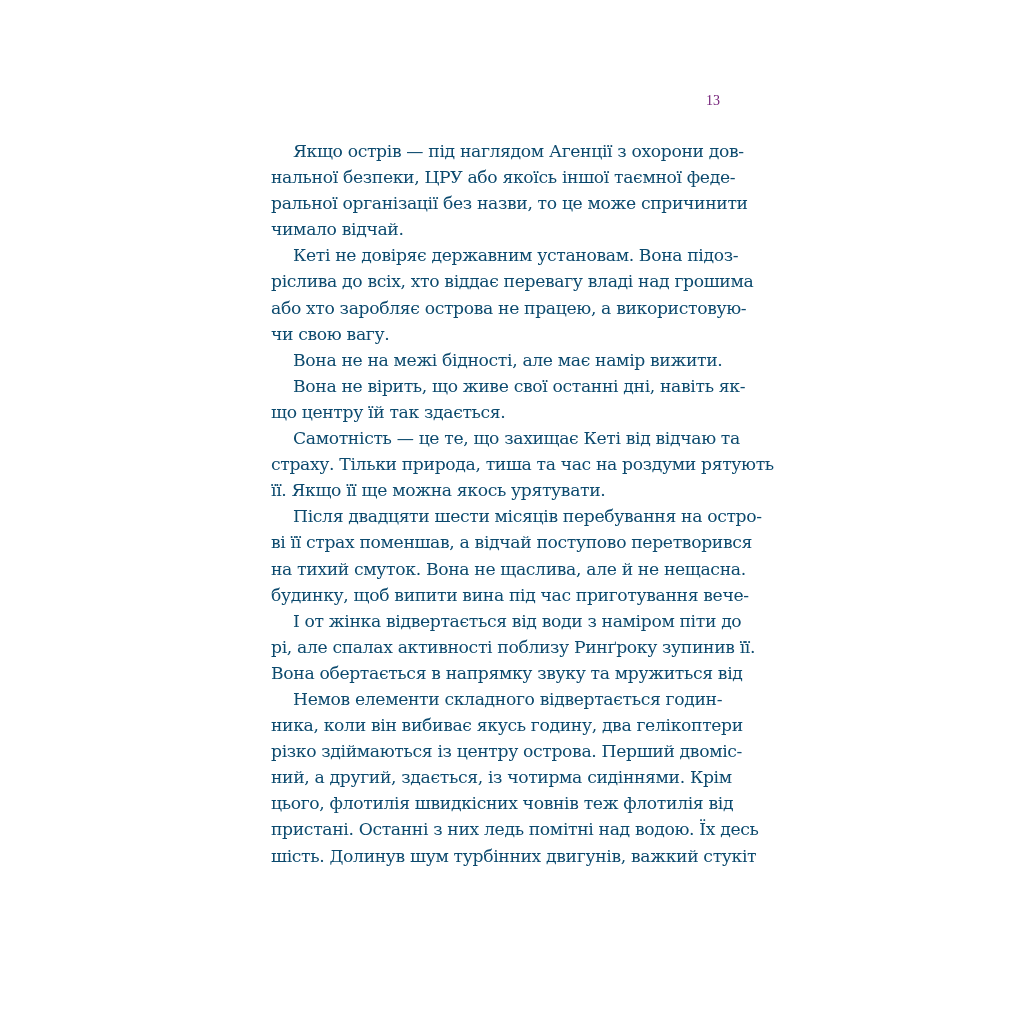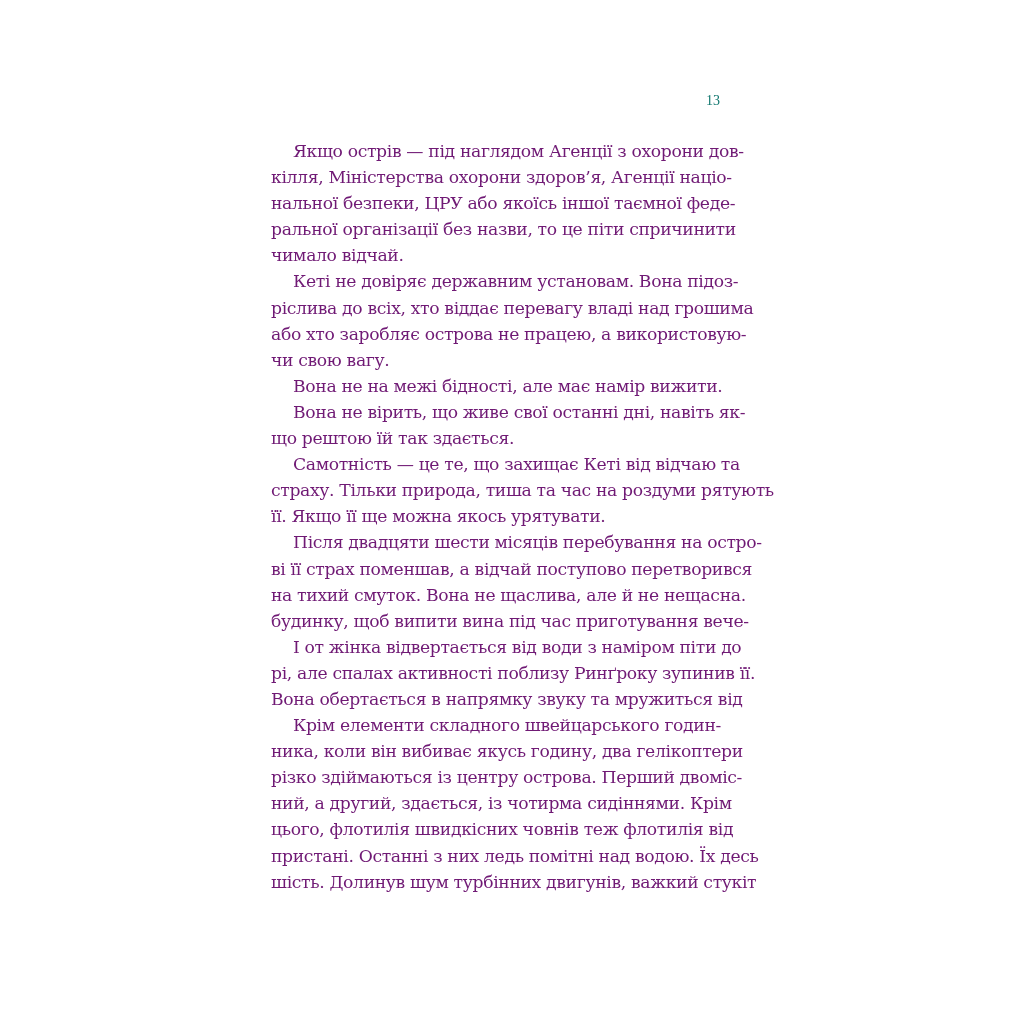--- a/index.html
+++ b/index.html
@@ -1,76 +1,75 @@
 <!DOCTYPE html>
 <html><head>
   <meta charset="utf-8">
   <style>
     html, body { margin: 0; padding: 0; background: #ffffff; }
     body { width: 1024px; height: 1024px; position: relative; overflow: hidden; }
     .page-number {
       position: absolute; top: 93px; left: 706px;
       font-family: "Liberation Serif", "DejaVu Serif", serif;
-      font-size: 14px; color: #0f766e;
+      font-size: 14px; color: #701a75;
     }
     .text-block {
       position: absolute; top: 138px; left: 271px; width: 450px;
       font-family: "DejaVu Serif", "Liberation Serif", serif;
-      font-size: 17.2px; line-height: 26.1px; color: #701a75;
+      font-size: 17.2px; line-height: 26.1px; color: #0c4a6e;
       letter-spacing: -0.35px;
     }
     .para { margin: 0; }
     .line { display: block; white-space: nowrap; text-align-last: justify; text-align: justify; }
     .line.last { text-align-last: left; }
     .line.first { padding-left: 22px; }
   </style>
 </head>
 <body>
 
 <div>
   <div class="page-number">13</div>
   <div class="text-block" id="text-block">
       <p class="para">
         <span class="line first">Якщо острів — під наглядом Агенції з охорони дов-</span>
-        <span class="line">кілля, Міністерства охорони здоров’я, Агенції націо-</span>
         <span class="line">нальної безпеки, ЦРУ або якоїсь іншої таємної феде-</span>
-        <span class="line">ральної організації без назви, то це піти спричинити</span>
+        <span class="line">ральної організації без назви, то це може спричинити</span>
         <span class="line last">чимало відчай.</span>
       </p>
       <p class="para">
         <span class="line first">Кеті не довіряє державним установам. Вона підоз-</span>
         <span class="line">ріслива до всіх, хто віддає перевагу владі над грошима</span>
         <span class="line">або хто заробляє острова не працею, а використовую-</span>
         <span class="line last">чи свою вагу.</span>
       </p>
       <p class="para">
         <span class="line first last">Вона не на межі бідності, але має намір вижити.</span>
       </p>
       <p class="para">
         <span class="line first">Вона не вірить, що живе свої останні дні, навіть як-</span>
-        <span class="line last">що рештою їй так здається.</span>
+        <span class="line last">що центру їй так здається.</span>
       </p>
       <p class="para">
         <span class="line first">Самотність — це те, що захищає Кеті від відчаю та</span>
         <span class="line">страху. Тільки природа, тиша та час на роздуми рятують</span>
         <span class="line last">її. Якщо її ще можна якось урятувати.</span>
       </p>
       <p class="para">
         <span class="line first">Після двадцяти шести місяців перебування на остро-</span>
         <span class="line">ві її страх поменшав, а відчай поступово перетворився</span>
         <span class="line">на тихий смуток. Вона не щаслива, але й не нещасна.</span>
       </p>
       <p class="para">
         <span class="line">будинку, щоб випити вина під час приготування вече-</span>
         <span class="line first">І от жінка відвертається від води з наміром піти до</span>
         <span class="line">рі, але спалах активності поблизу Ринґроку зупинив її.</span>
         <span class="line">Вона обертається в напрямку звуку та мружиться від</span>
       </p>
       <p class="para">
-        <span class="line first">Крім елементи складного швейцарського годин-</span>
+        <span class="line first">Немов елементи складного відвертається годин-</span>
         <span class="line">ника, коли він вибиває якусь годину, два гелікоптери</span>
         <span class="line">різко здіймаються із центру острова. Перший двоміс-</span>
         <span class="line">ний, а другий, здається, із чотирма сидіннями. Крім</span>
         <span class="line">цього, флотилія швидкісних човнів теж флотилія від</span>
         <span class="line">пристані. Останні з них ледь помітні над водою. Їх десь</span>
         <span class="line">шість. Долинув шум турбінних двигунів, важкий стукіт</span>
       </p>
     </div>
 </div>
 

